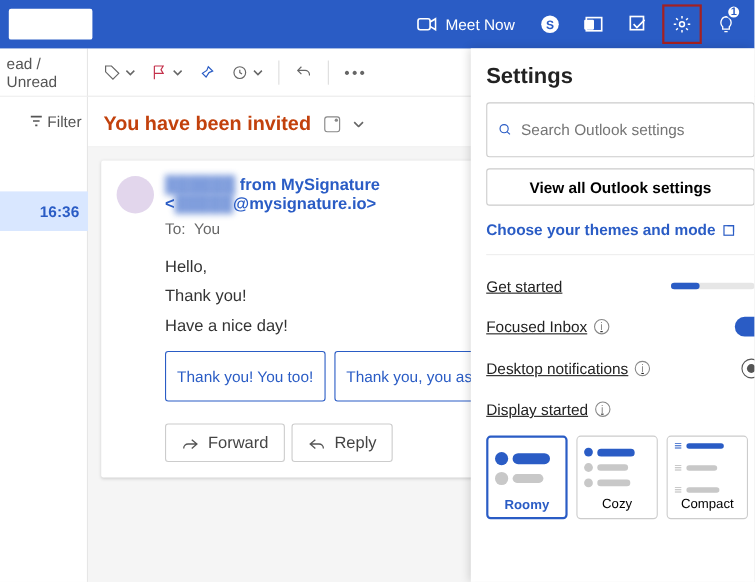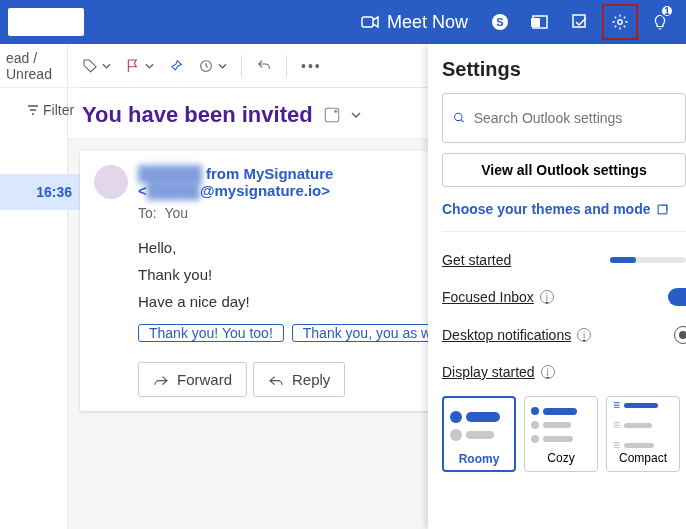--- a/index.html
+++ b/index.html
@@ -2,47 +2,47 @@
 <html><head>
 <meta charset="utf-8">
 <style>
 * { box-sizing: border-box; margin: 0; padding: 0; font-family: "Segoe UI", -apple-system, sans-serif; }
 body { width: 686px; height: 529px; overflow: hidden; background: #f5f5f5; position: relative; }
 
 .topbar { background: #2a5cc5; height: 44px; display: flex; align-items: center; color: #fff; padding: 0 8px; position: relative; }
 .searchbox { background: #fff; width: 76px; height: 28px; border-radius: 2px; margin-left: 0; }
 .top-right { margin-left: auto; display: flex; align-items: center; gap: 4px; }
 .tb-item { display: flex; align-items: center; justify-content: center; width: 36px; height: 36px; color: #fff; cursor: pointer; }
-.tb-meet { display: flex; align-items: center; gap: 8px; padding: 0 10px; font-size: 18px; }
+.tb-meet { display: flex; align-items: center; gap: 8px; padding: 0 10px; font-size: 14px; }
 .gear-highlight { border: 2px solid #a52020; }
 .badge-wrap { position: relative; }
 .tip-badge { position: absolute; top: 0; right: 4px; background: #fff; color: #2a5cc5; font-size: 10px; font-weight: 600; width: 14px; height: 14px; border-radius: 50%; display: flex; align-items: center; justify-content: center; border:2px solid #2a5cc5;}
 
 .main { display: flex; height: calc(100% - 44px); }
-.col-left { width: 68px; background: #fff; border-right: 1px solid #e6e6e6; padding-top: 48px; }
+.col-left { width: 80px; background: #fff; border-right: 1px solid #e6e6e6; padding-top: 48px; }
 .left-toolbar { height: 44px; display:flex; align-items:center; padding:0 10px; color:#555; font-size:14px; gap:12px; }
 .filter { display:flex; align-items:center; gap:4px; font-size:14px; color:#555;}
 .left-sel { background:#d9e7ff; color:#2a5cc5; font-size:14px; font-weight:600; padding:10px 8px; }
 .ru-row { height:44px; display:flex; align-items:center; font-size:14px; color:#555; padding:0 6px; border-bottom:1px solid #eee; }
 .col-mid { flex: 1; min-width:0; display:flex; flex-direction:column; }
 .read-toolbar { height:44px; display:flex; align-items:center; gap:14px; padding:0 14px; color:#666; border-bottom:1px solid #e6e6e6; background:#fff; }
 .rt-item { display:flex; align-items:center; gap:4px; font-size:14px; cursor:pointer;}
 .hdr-row { display:flex; align-items:center; gap:10px; padding:14px 14px 10px; background:#fff; border-bottom:1px solid #eee;}
-.subj { font-size:22px; font-weight:600; color:#4c1d95; }
+.subj { font-size:18px; font-weight:600; color:#c2410c; }
 .hdr-icon { color:#666; font-size:14px; }
 .msg-card { margin:12px; padding:14px; background:#fff; border-radius:2px; box-shadow:0 1px 3px rgba(0,0,0,.15); position:relative; }
 .from-row { display:flex; gap:10px; align-items:flex-end;}
 .avatar { width:34px; height:34px; border-radius:50%; background:#e2d6ec; flex:none; }
 .from-txt { color:#2a5cc5; font-size:15px; font-weight:600; }
 .from-txt .blur { filter: blur(3px); opacity:.6; }
 .msg-actions { position:absolute; right:12px; top:10px; display:flex; gap:10px; color:#2a5cc5; }
 .to-row { display:flex; justify-content:space-between; font-size:14px; color:#666; padding:6px 0 8px 44px;}
 .body-line { font-size:15px; color:#333; padding:10px 0 0 44px; }
 .qr-row { display:flex; flex-wrap:wrap; gap:8px; padding:14px 0 6px 44px;}
-.qr-pill { border:1px solid #2a5cc5; color:#2a5cc5; font-size:14px; padding:0 10px; border-radius:3px; cursor:pointer; background:#fff;}
+.qr-pill { border:1px solid #2a5cc5; color:#2a5cc5; font-size:14px; padding:14px 10px; border-radius:3px; cursor:pointer; background:#fff;}
 .act-row { display:flex; gap:6px; padding:14px 0 0 44px;}
 .act-pill { border:1px solid #ccc; color:#444; font-size:15px; padding:8px 14px; border-radius:3px; display:flex; align-items:center; gap:8px; cursor:pointer; background:#fff;}
 
 .settings-panel { position:absolute; right:0; top:44px; bottom:0; width:258px; background:#fff; box-shadow:-2px 0 8px rgba(0,0,0,.15); padding:14px 0 14px 14px; overflow:hidden; }
 .sp-title { font-size:20px; font-weight:600; color:#222; margin-bottom:12px;}
 .sp-search { border:1px solid #ccc; border-radius:3px; padding:16px 10px; display:flex; align-items:center; gap:8px; color:#666; font-size:14px; margin-right:0;}
 .sp-search input { border:none; outline:none; width:100%; font-size:14px; }
 .sp-viewall { border:1px solid #ccc; border-radius:3px; padding:8px; text-align:center; font-size:14px; font-weight:600; margin-top:10px; cursor:pointer; }
 .sp-link { color:#2a5cc5; font-size:14px; font-weight:600; margin-top:14px; display:flex; align-items:center; gap:6px; cursor:pointer;}
 .sp-divider { border-top:1px solid #eee; margin:14px 0 10px; margin-right:0;}

